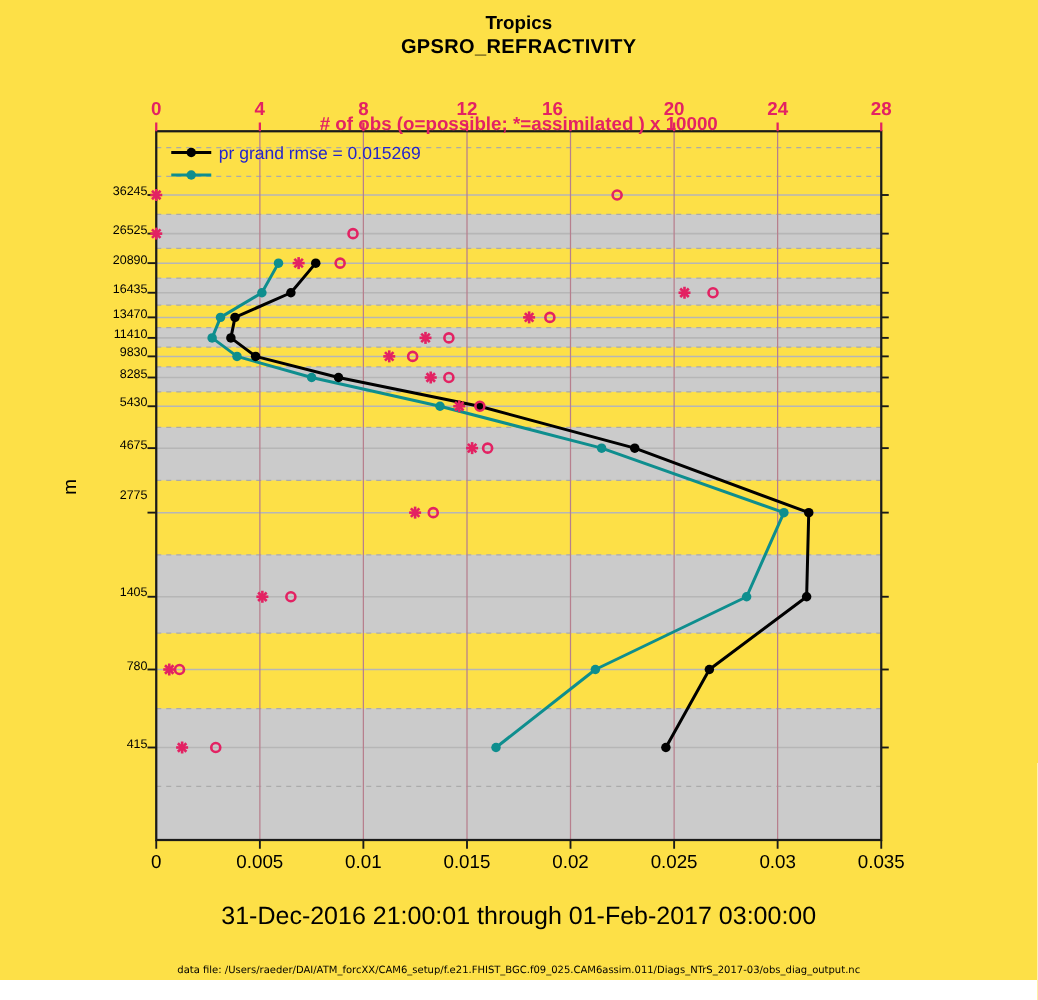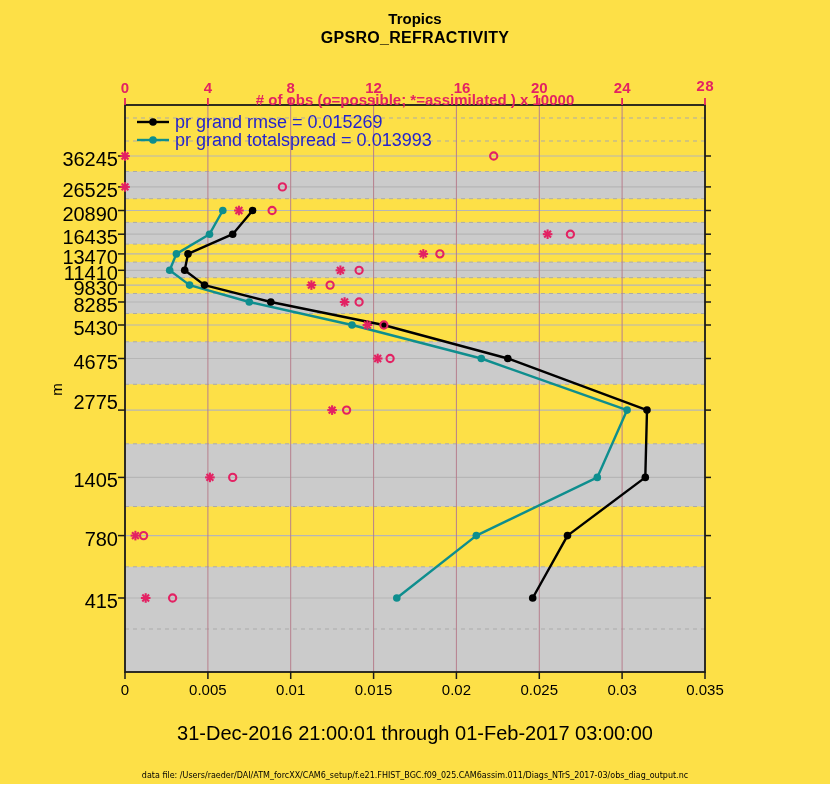--- a/index.html
+++ b/index.html
@@ -8,35 +8,35 @@
   #plot-canvas{position:absolute;left:0;top:0;}
   .t1{position:absolute;top:10px;left:125px;width:580px;text-align:center;
       font-size:15px;font-weight:bold;color:#000;}
   .t2{position:absolute;top:29px;left:125px;width:580px;text-align:center;
       font-size:16px;font-weight:bold;color:#000;letter-spacing:.3px;}
   .toplab{position:absolute;top:55px;left:125px;width:580px;text-align:center;
       font-size:15px;font-weight:bold;color:#e32263;margin-top:36px;}
   .ttick{position:absolute;top:79px;width:80px;text-align:center;
       font-size:15px;font-weight:bold;color:#e32263;}
   .ytick{position:absolute;left:30px;width:88px;text-align:right;
-      font-size:20px;color:#000;}
+      font-size:10px;color:#000;}
   .xtick{position:absolute;top:681px;width:80px;text-align:center;
       font-size:15px;color:#000;}
   .ylab{position:absolute;left:50px;top:381px;font-size:15px;color:#000;
       transform:rotate(-90deg);transform-origin:center;}
   .xlab{position:absolute;top:702px;left:65px;width:700px;text-align:center;
       font-size:15px;color:#000;}
   .date{position:absolute;top:722px;left:65px;width:700px;text-align:center;
       font-size:20px;color:#000;}
   .footer{position:absolute;top:771px;left:15px;width:800px;text-align:center;
       font-size:8px;color:#000;font-family:"DejaVu Sans",sans-serif;}
   .legend-row{position:absolute;left:136px;height:16px;display:flex;
       align-items:center;}
   .legend-row svg{display:block;}
-  .legend-text{margin-left:5px;font-size:18px;color:#2424cc;white-space:nowrap;}
+  .legend-text{margin-left:5px;font-size:14px;color:#2424cc;white-space:nowrap;}
 </style>
 </head>
 <body>
 
 <div id="fig">
   <svg id="plot-canvas" width="830" height="800">
       <rect x="125" y="171.5" width="580" height="27.2" fill="#cbcbcb"></rect>
       <rect x="125" y="222.4" width="580" height="21.7" fill="#cbcbcb"></rect>
       <rect x="125" y="262.1" width="580" height="15.6" fill="#cbcbcb"></rect>
       <rect x="125" y="293.5" width="580" height="20.0" fill="#cbcbcb"></rect>
@@ -235,30 +235,29 @@
       <line x1="1" y1="6" x2="33" y2="6" stroke="#000000" stroke-width="2.4"></line>
       <circle cx="17" cy="6" r="3.8" fill="#000000"></circle>
     </svg>
     <span class="legend-text">pr grand rmse = 0.015269</span>
   </div>
   <div class="legend-row" style="top:132px">
     <svg width="34" height="12">
       <line x1="1" y1="6" x2="33" y2="6" stroke="#0e8e8e" stroke-width="2.4"></line>
       <circle cx="17" cy="6" r="3.8" fill="#0e8e8e"></circle>
     </svg>
-    <span class="legend-text">pr grand totalspread = 0.013993</span>
   </div>
 <div class="ttick" style="left: 85px;">0</div>
     <div class="ttick" style="left: 167.857px;">4</div>
     <div class="ttick" style="left: 250.714px;">8</div>
     <div class="ttick" style="left: 333.571px;">12</div>
-    <div class="ttick" style="left: 422px; text-align: center;">16</div>
+    <div class="ttick" style="left: 402px; text-align: center;">16</div>
     <div class="ttick" style="left: 499.286px;">20</div>
     <div class="ttick" style="left: 582.143px;">24</div>
-    <div class="ttick" style="left: 665px; font-family: Liberation Mono, monospace;">28</div>
+    <div class="ttick" style="left: 665px;">28</div>
     <div class="xtick" style="left: 85px;">0</div>
     <div class="xtick" style="left: 167.857px;">0.005</div>
     <div class="xtick" style="left: 250.714px;">0.01</div>
     <div class="xtick" style="left: 333.571px;">0.015</div>
     <div class="xtick" style="left: 416.429px; text-align: center;">0.02</div>
     <div class="xtick" style="left: 499.286px;">0.025</div>
     <div class="xtick" style="left: 582.143px;">0.03</div>
     <div class="xtick" style="left: 665px;">0.035</div>
     <div class="ytick" style="top: 148px;">36245</div>
     <div class="ytick" style="top: 178.9px;">26525</div>

